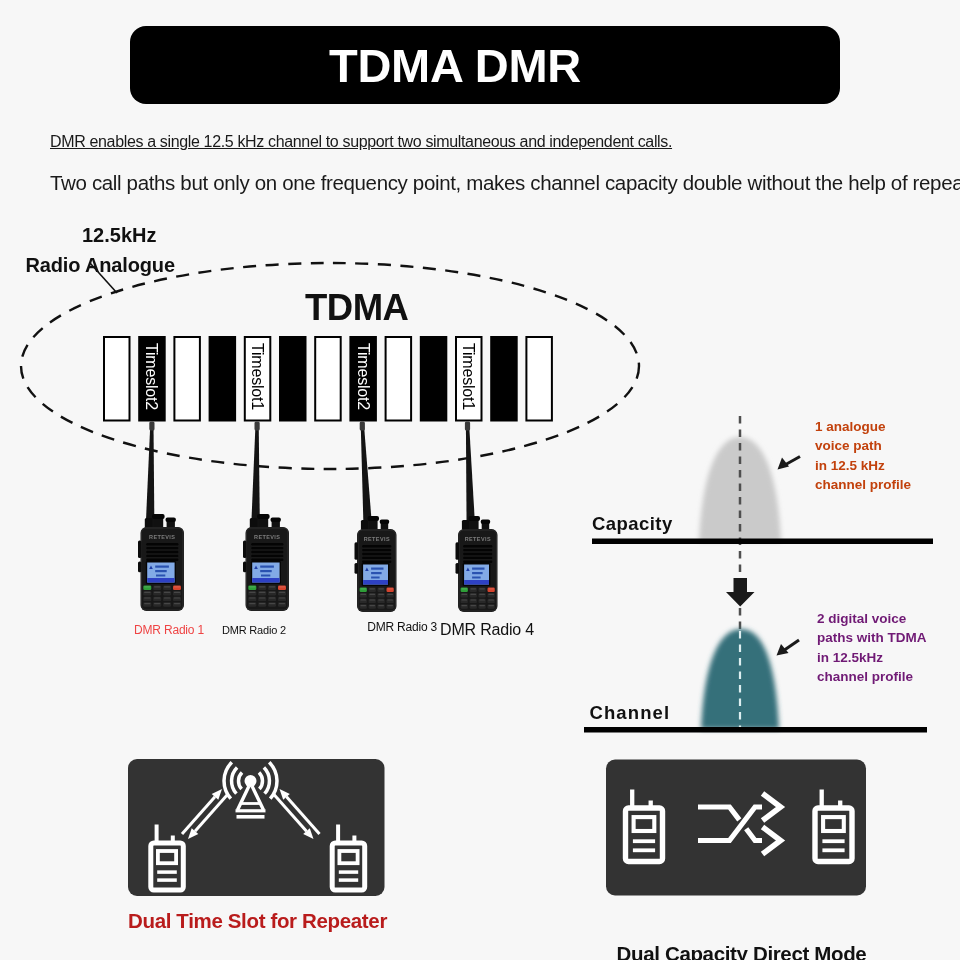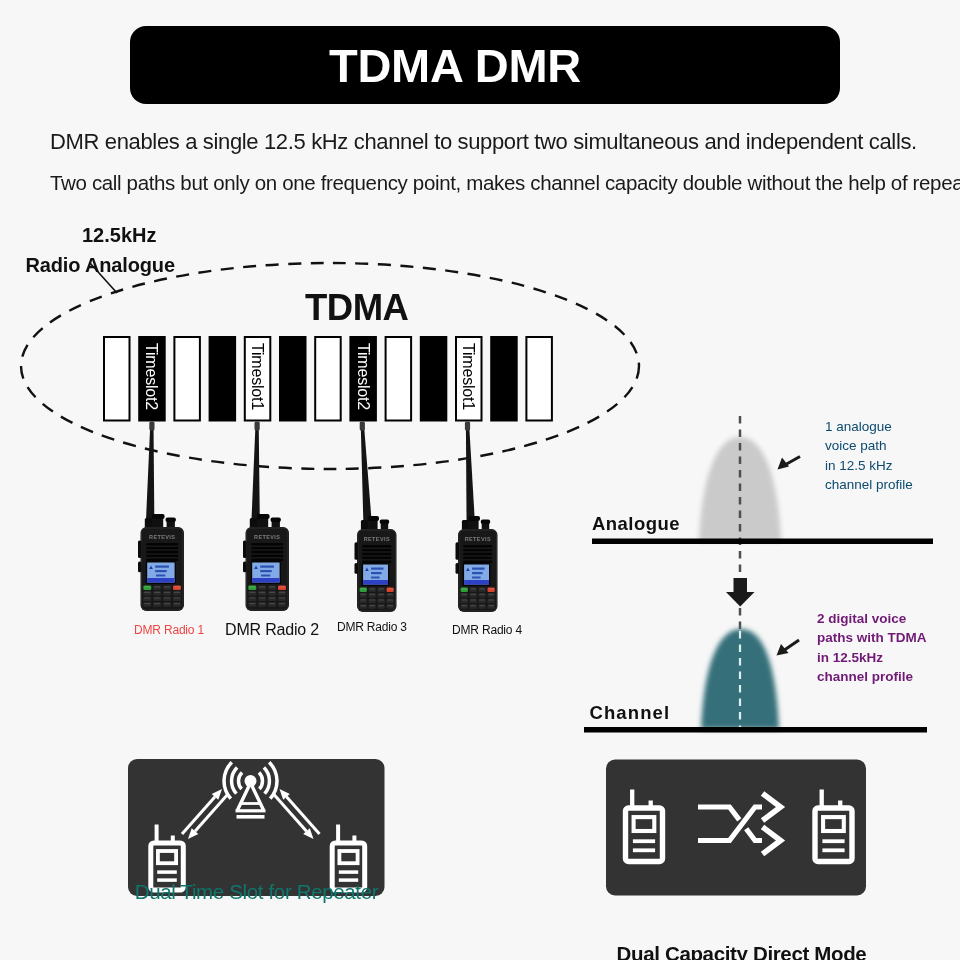--- a/index.html
+++ b/index.html
@@ -5,21 +5,21 @@
 html,body { margin:0; padding:0; width:960px; height:960px; overflow:hidden; background:#f7f7f7;
   font-family:"Liberation Sans", sans-serif; }
 .abs { position:absolute; white-space:nowrap; }
 #page { position:relative; width:960px; height:924px;padding-left:12px; }
 </style>
 </head>
 <body>
 <div id="page">
 <div class="abs" style="left:130px; top:26px; width:710px; height:78px; background:#000; border-radius:16px;"></div>
 <div class="abs" style="left:130px; top:38.3px; width:650px; text-align:center; color:#fff; font-size:47px; font-weight:bold; letter-spacing:-0.25px;">TDMA DMR</div>
-<div class="abs" style="left:50px; top:129px; font-size:22px; letter-spacing:-0.35px; color:#1a1a1a; line-height:26px;">DMR enables a single 12.5 kHz channel to support two simultaneous and independent calls.</div>
+<div class="abs" style="left:50px; top:129px; font-size:16px; letter-spacing:-0.35px; color:#1a1a1a; line-height:26px;text-decoration:underline;">DMR enables a single 12.5 kHz channel to support two simultaneous and independent calls.</div>
 <div class="abs" style="left:50px; top:170px; font-size:20.5px; letter-spacing:-0.35px; color:#1a1a1a; line-height:26px;">Two call paths but only on one frequency point, makes channel capacity double without the help of repeaters.</div>
 <div class="abs" style="left:56px; top:225px; font-size:20px; font-weight:bold; color:#111; line-height:20px;margin-left:26px;">12.5kHz</div>
 <div class="abs" style="left:25.5px; top:254.5px; font-size:20px; font-weight:bold; color:#111; letter-spacing:-0.15px; line-height:20px;">Radio Analogue</div>
 <div class="abs" style="left:265px; top:290px; font-size:36.5px; font-weight:bold; color:#111; letter-spacing:-0.5px; line-height:36.5px;margin-left:40px;">TDMA</div>
 
 <svg class="abs" style="left:0;top:0" width="960" height="960" viewBox="0 0 960 960">
 <defs>
         <filter id="blur2" x="-20%" y="-20%" width="140%" height="140%">
           <feGaussianBlur stdDeviation="2.6"></feGaussianBlur>
         </filter>
@@ -329,25 +329,25 @@
       <line x1="822.4" y1="841.2" x2="844.6" y2="841.2" stroke="#fff" stroke-width="3.8"></line>
       <line x1="822.4" y1="850.3" x2="844.6" y2="850.3" stroke="#fff" stroke-width="3.8"></line>
 <path d="M698,807 L729.5,807 L739.3,819.8" stroke="#fff" stroke-width="5.2" fill="none" stroke-linejoin="miter"></path>
 <path d="M746.2,828.8 L755,840.5 L762,840.5" stroke="#fff" stroke-width="5.2" fill="none" stroke-linejoin="miter"></path>
 <path d="M698,840.5 L729.5,840.5 L755,807 L762,807" stroke="#fff" stroke-width="5.2" fill="none" stroke-linejoin="miter"></path>
 <path d="M762.5,793.5 L780.5,807 L762.5,820.5" stroke="#fff" stroke-width="5.6" fill="none" stroke-linejoin="miter"></path>
 <path d="M762.5,827 L780.5,840.5 L762.5,854" stroke="#fff" stroke-width="5.6" fill="none" stroke-linejoin="miter"></path>
 </svg>
 
 <div class="abs" style="left:119px; top:623px; width:100px; text-align:center; font-size:12px; letter-spacing:-0.2px; color:#ef4444; line-height:14px;">DMR Radio 1</div>
-<div class="abs" style="left:222px; top:623px; width:100px; text-align:center; font-size:16px; letter-spacing:-0.2px; color:#111; line-height:14px;">DMR Radio 2</div>
-<div class="abs" style="left:337px; top:620px; width:100px; text-align:left; font-size:12px; letter-spacing:-0.2px; color:#111; line-height:14px;">DMR Radio 3</div>
-<div class="abs" style="left:437px; top:623px; width:100px; text-align:center; font-size:12px; letter-spacing:-0.2px; color:#111; line-height:14px;">DMR Radio 4</div>
-
-<div class="abs" style="left:592px; top:514.5px; font-size:18.5px; font-weight:bold; color:#111; letter-spacing:0.45px; line-height:18.5px;">Analogue</div>
+<div class="abs" style="left:222px; top:623px; width:100px; font-size:11px; letter-spacing:-0.2px; color:#111; line-height:14px;">DMR Radio 2</div>
+<div class="abs" style="left:337px; top:620px; width:100px; text-align:right; font-size:12px; letter-spacing:-0.2px; color:#111; line-height:14px;">DMR Radio 3</div>
+<div class="abs" style="left:437px; top:623px; width:100px; text-align:center; font-size:16px; letter-spacing:-0.2px; color:#111; line-height:14px;">DMR Radio 4</div>
+
+<div class="abs" style="left:592px; top:514.5px; font-size:18.5px; font-weight:bold; color:#111; letter-spacing:0.45px; line-height:18.5px;">Capacity</div>
 <div class="abs" style="left:589.5px; top:704px; font-size:18.5px; font-weight:bold; color:#111; letter-spacing:1.1px; line-height:18.5px;">Channel</div>
 
-<div class="abs" style="left:815px; top:417px; font-size:13.5px; font-weight:normal; color:#0c4a6e; line-height:19.4px;margin-left:10px;">1 analogue<br>voice path<br>in 12.5 kHz<br>channel profile</div>
+<div class="abs" style="left:815px; top:417px; font-size:13.5px; font-weight:bold; color:#c2410c; line-height:19.4px;">1 analogue<br>voice path<br>in 12.5 kHz<br>channel profile</div>
 <div class="abs" style="left:817px; top:609px; font-size:13.5px; font-weight:bold; color:#701a75; line-height:19.4px;">2 digital voice<br>paths with TDMA<br>in 12.5kHz<br>channel profile</div>
 
-<div class="abs" style="left:128px; top:881px; width:257px; text-align:center; font-size:20.5px; font-weight:normal; color:#0f766e; letter-spacing:-0.35px; line-height:21px;">Dual Time Slot for Repeater</div>
+<div class="abs" style="left:128px; top:910px; width:257px; text-align:center; font-size:20.5px; font-weight:bold; color:#b91c1c; letter-spacing:-0.35px; line-height:21px;">Dual Time Slot for Repeater</div>
 <div class="abs" style="left:611.5px; top:913.5px; width:260px; text-align:center; font-size:20.5px; font-weight:bold; color:#111; letter-spacing:-0.35px; line-height:21px;margin-top:29px;">Dual Capacity Direct Mode</div>
 </div>
 
 </body></html>

